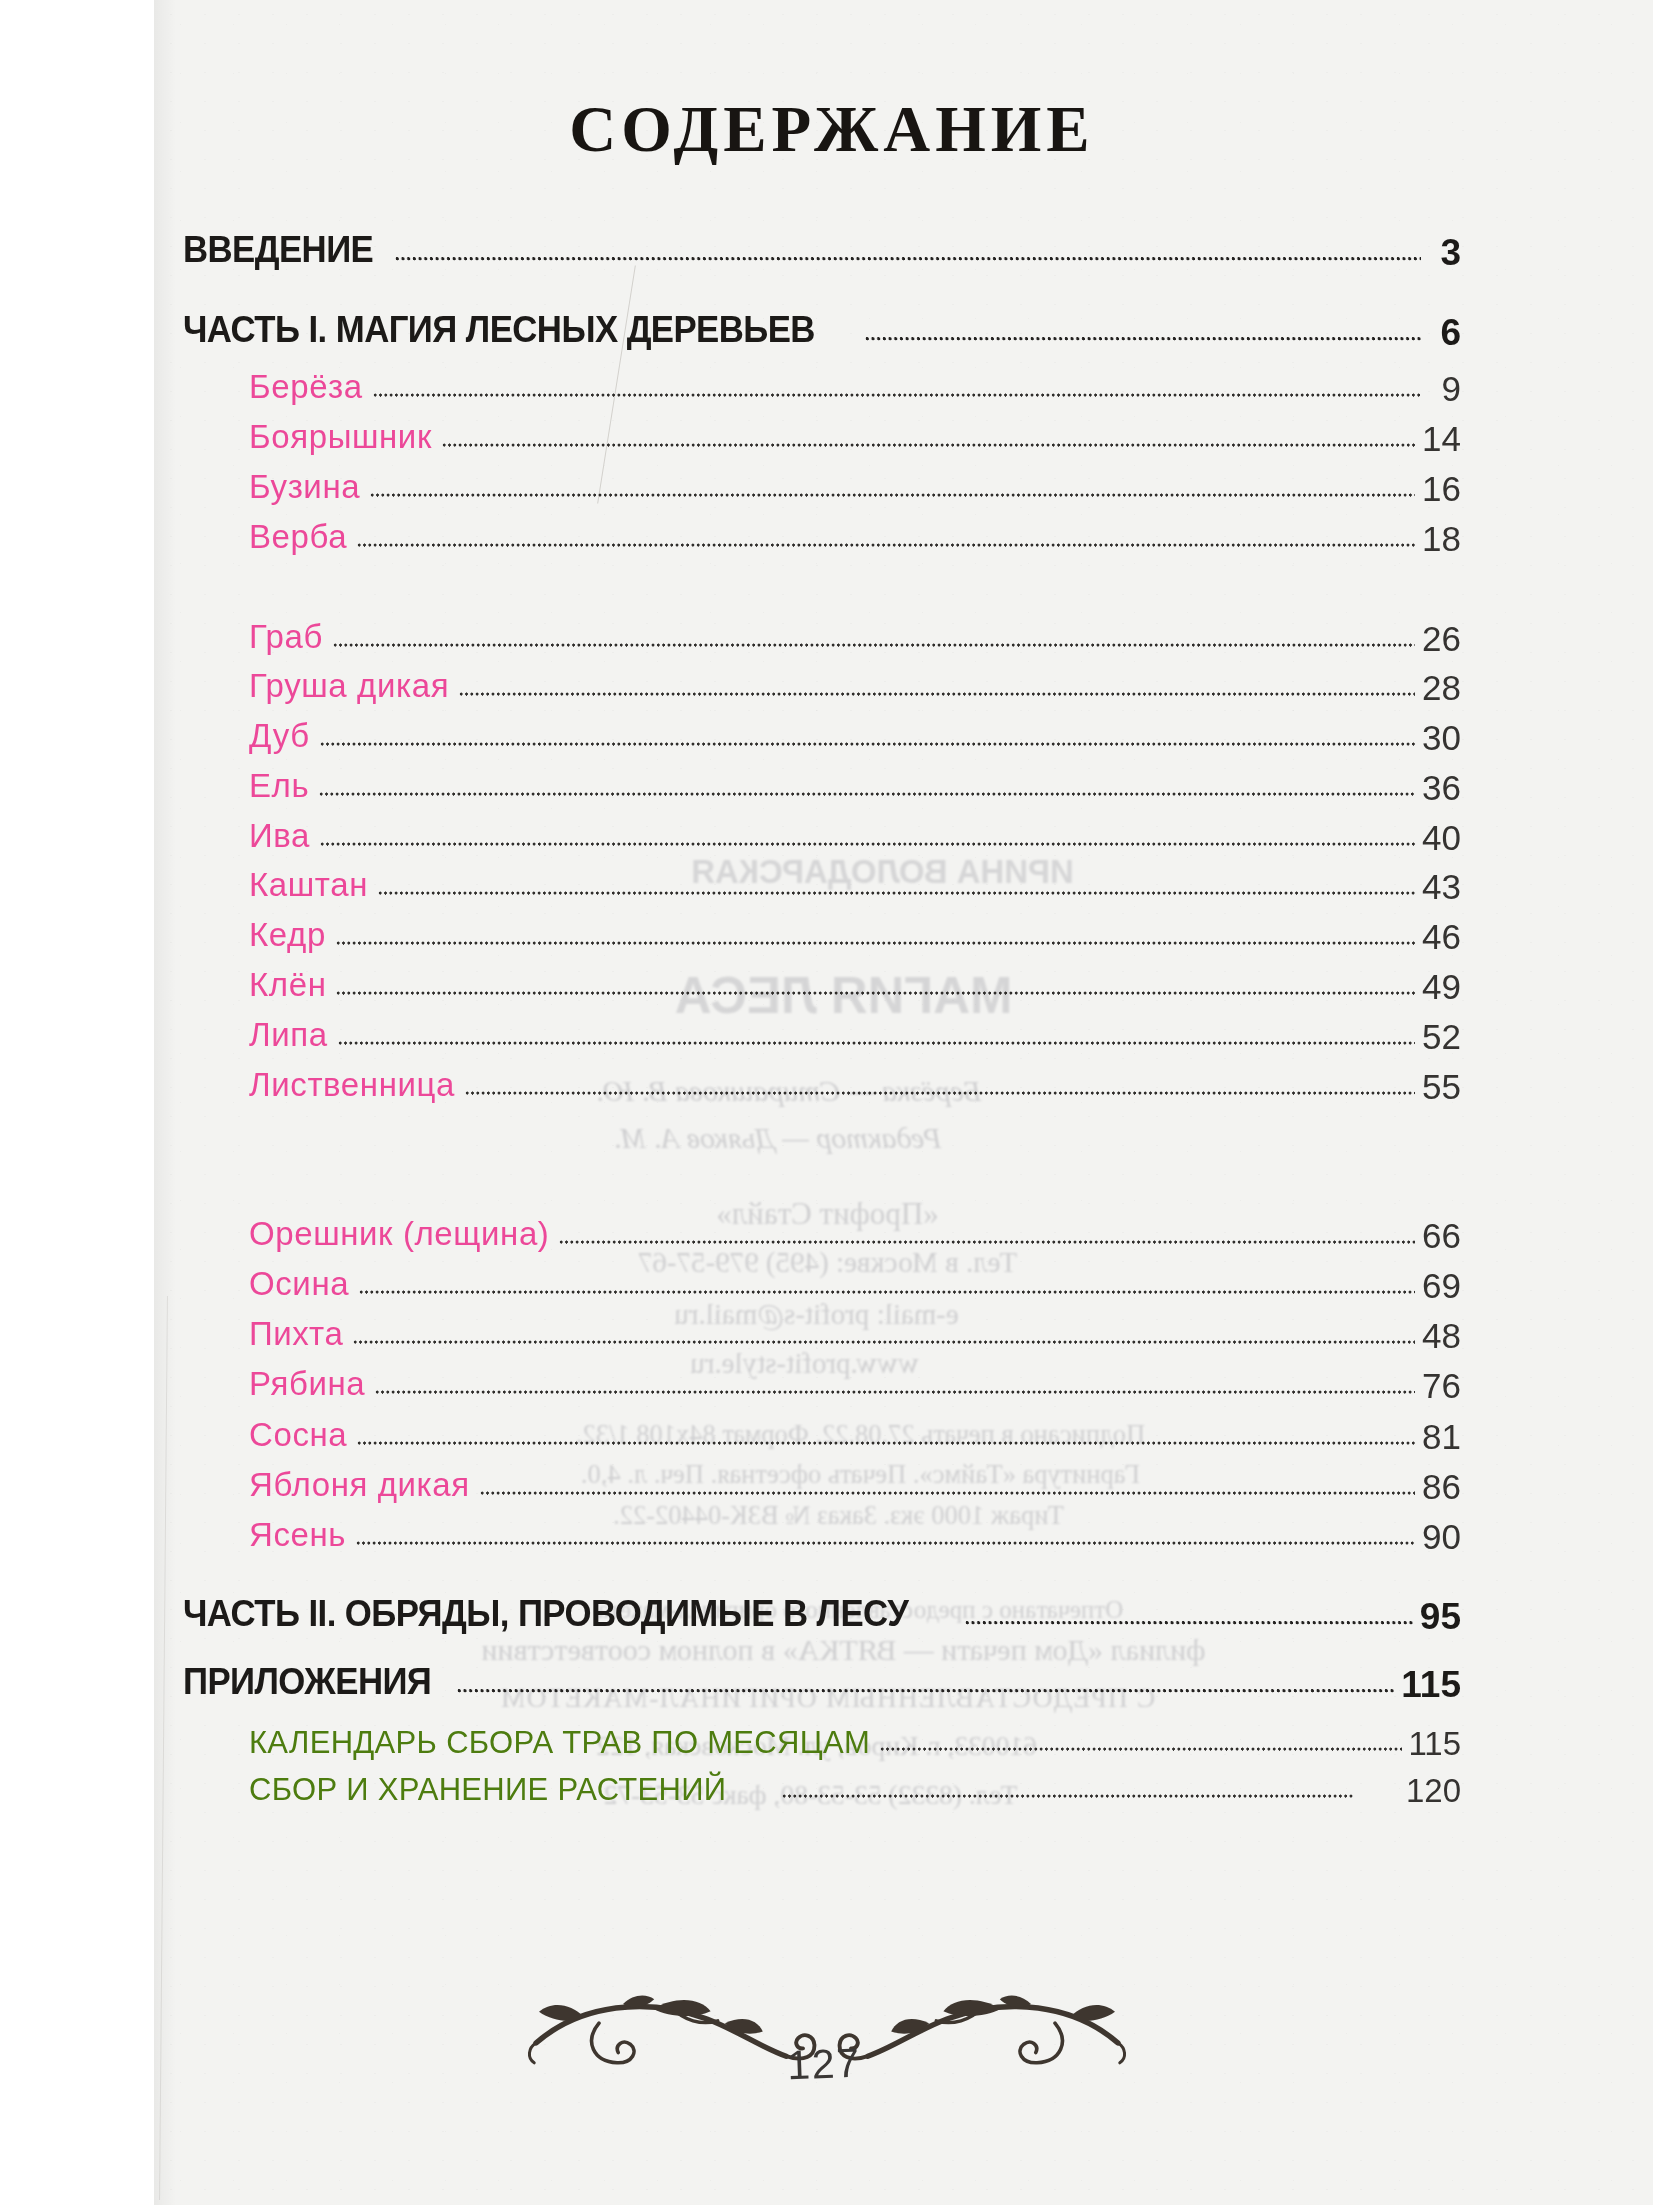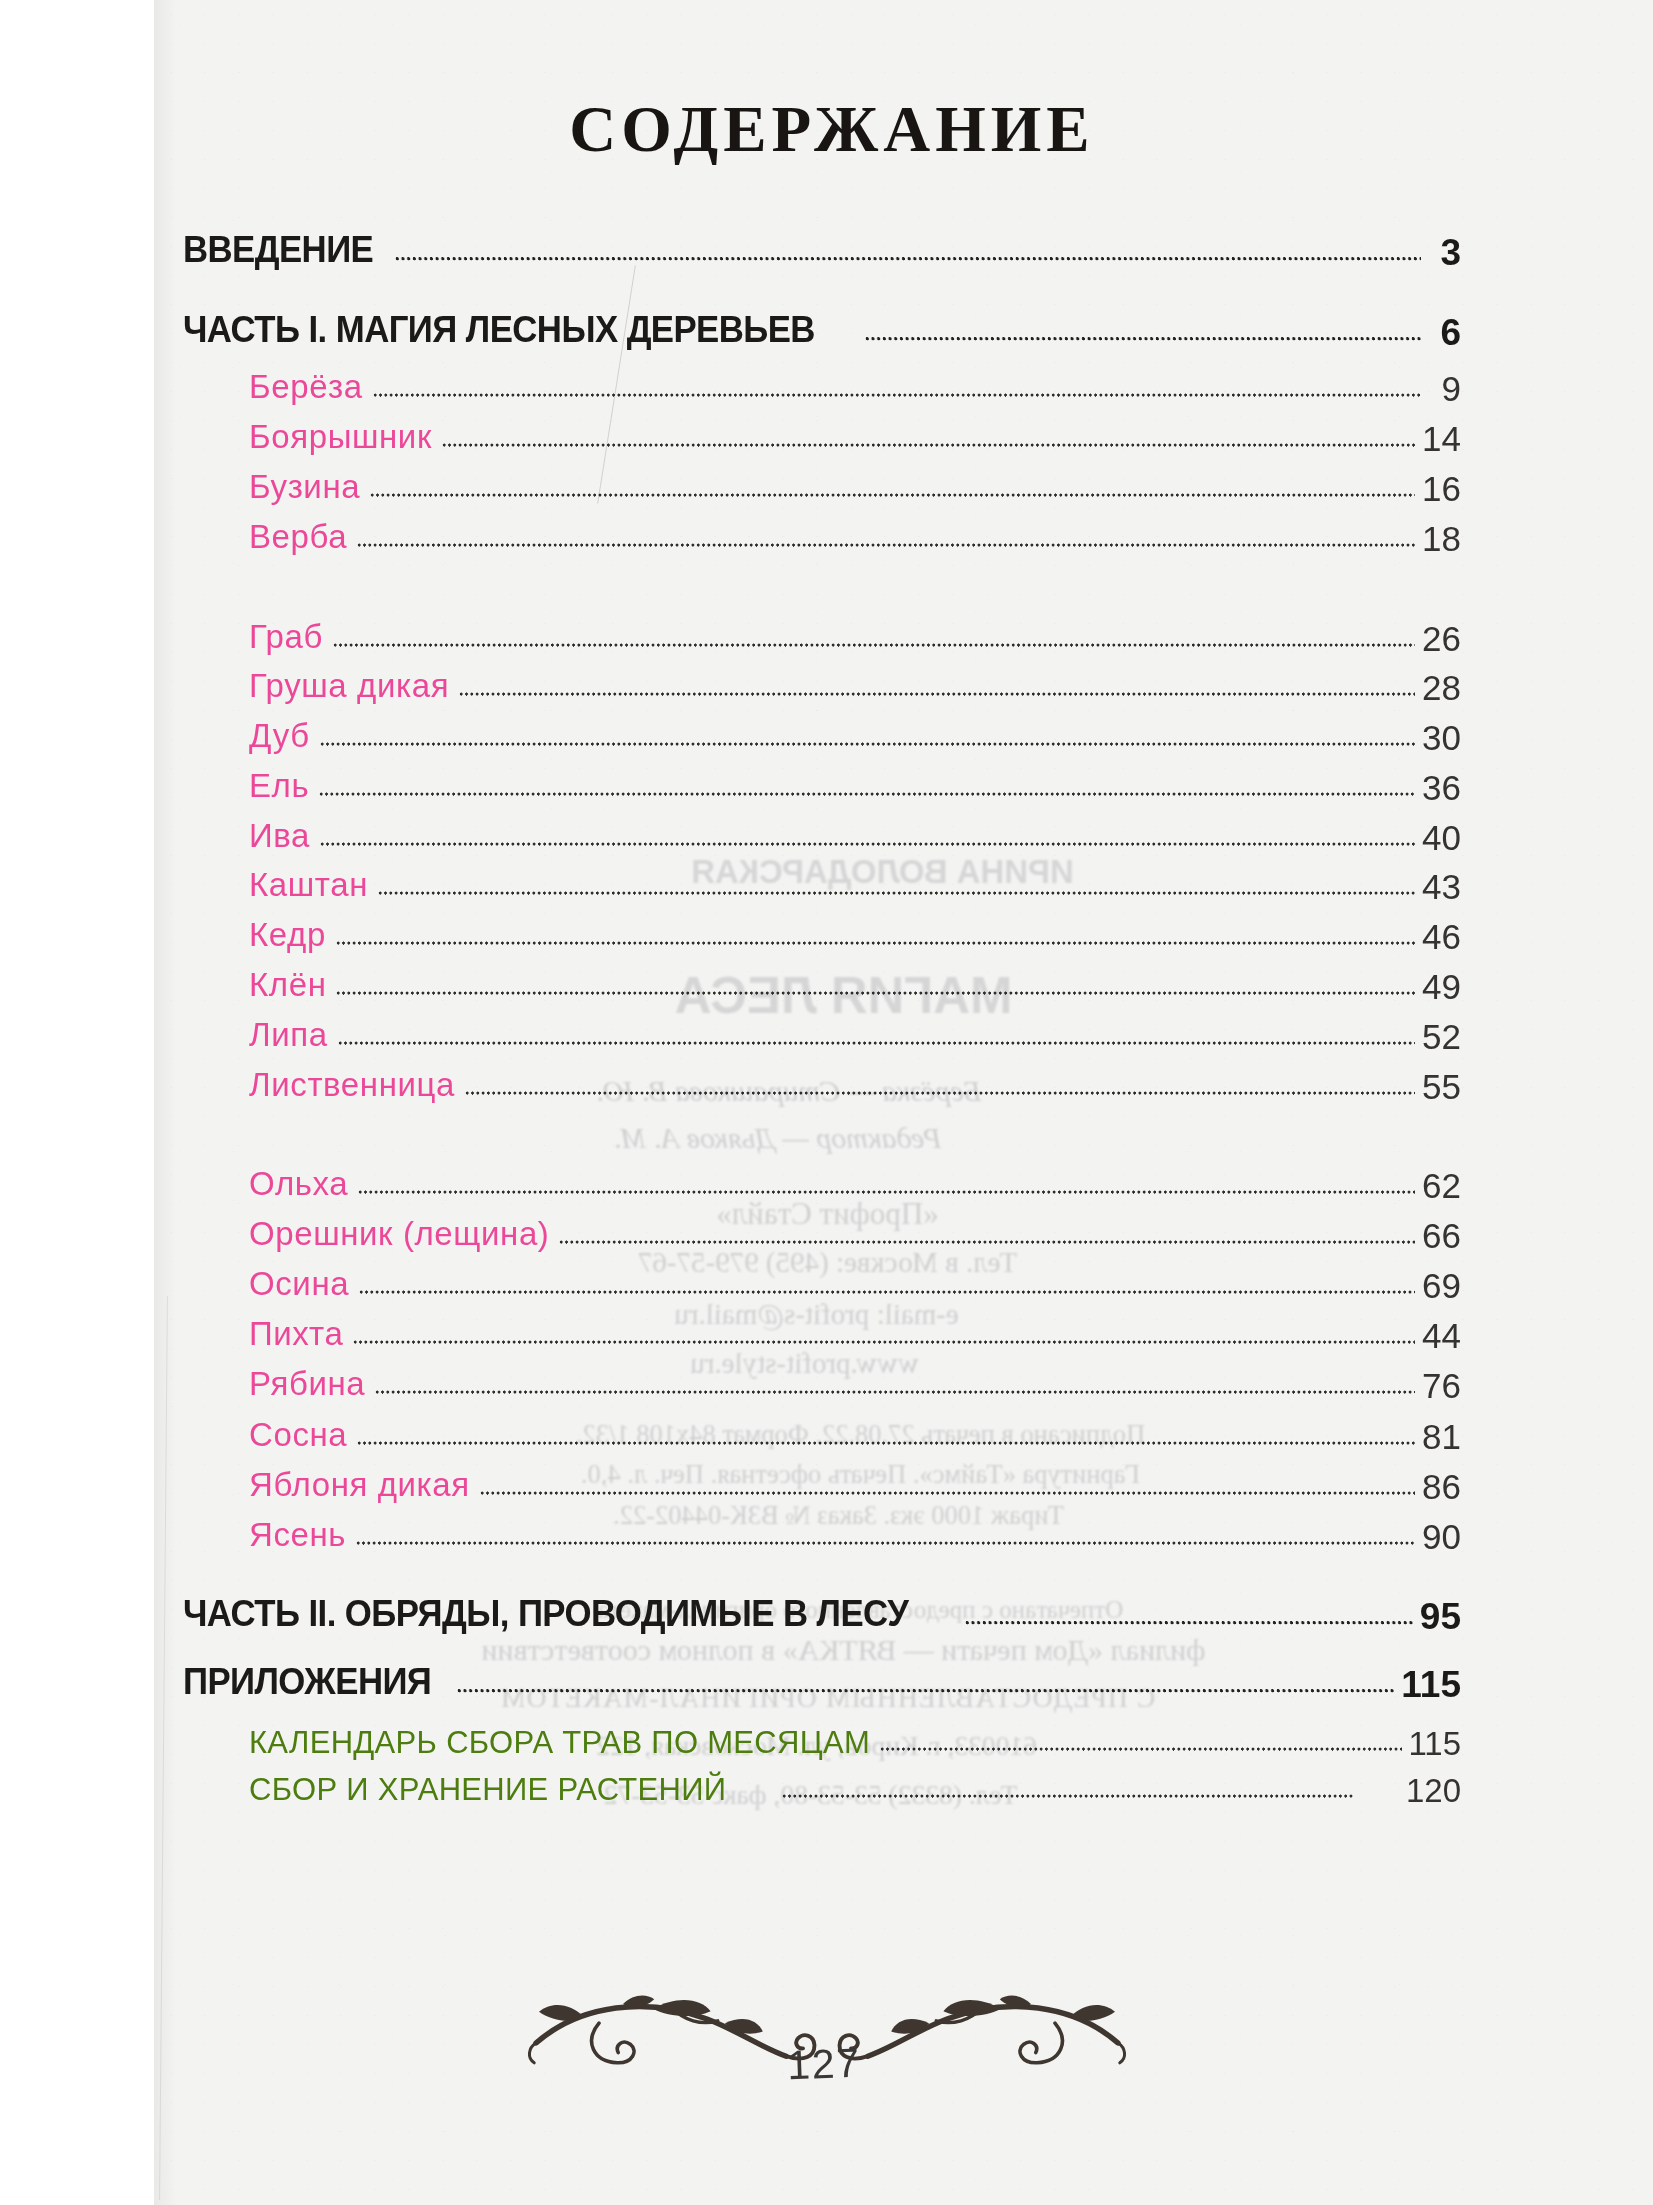--- a/index.html
+++ b/index.html
@@ -158,39 +158,34 @@
   <div class="row row-e" style="top:1007px;">
       <span class="lbl">Липа</span>
       <span class="dots"></span>
       <span class="num">52</span>
     </div>
   <div class="row row-e" style="top:1057px;">
       <span class="lbl">Лиственница</span>
       <span class="dots"></span>
       <span class="num">55</span>
     </div>
-  <div class="row row-e" style="top:1156px;">
-      <span class="lbl">Ольха</span>
-      <span class="dots"></span>
-      <span class="num">62</span>
-    </div>
   <div class="row row-e" style="top:1206px;">
       <span class="lbl">Орешник (лещина)</span>
       <span class="dots"></span>
       <span class="num">66</span>
     </div>
   <div class="row row-e" style="top:1256px;">
       <span class="lbl">Осина</span>
       <span class="dots"></span>
       <span class="num">69</span>
     </div>
   <div class="row row-e" style="top:1306px;">
       <span class="lbl">Пихта</span>
       <span class="dots"></span>
-      <span class="num">44</span>
+      <span class="num">48</span>
     </div>
   <div class="row row-e" style="top:1356px;">
       <span class="lbl">Рябина</span>
       <span class="dots"></span>
       <span class="num">76</span>
     </div>
   <div class="row row-e" style="top:1407px;">
       <span class="lbl">Сосна</span>
       <span class="dots"></span>
       <span class="num">81</span>

